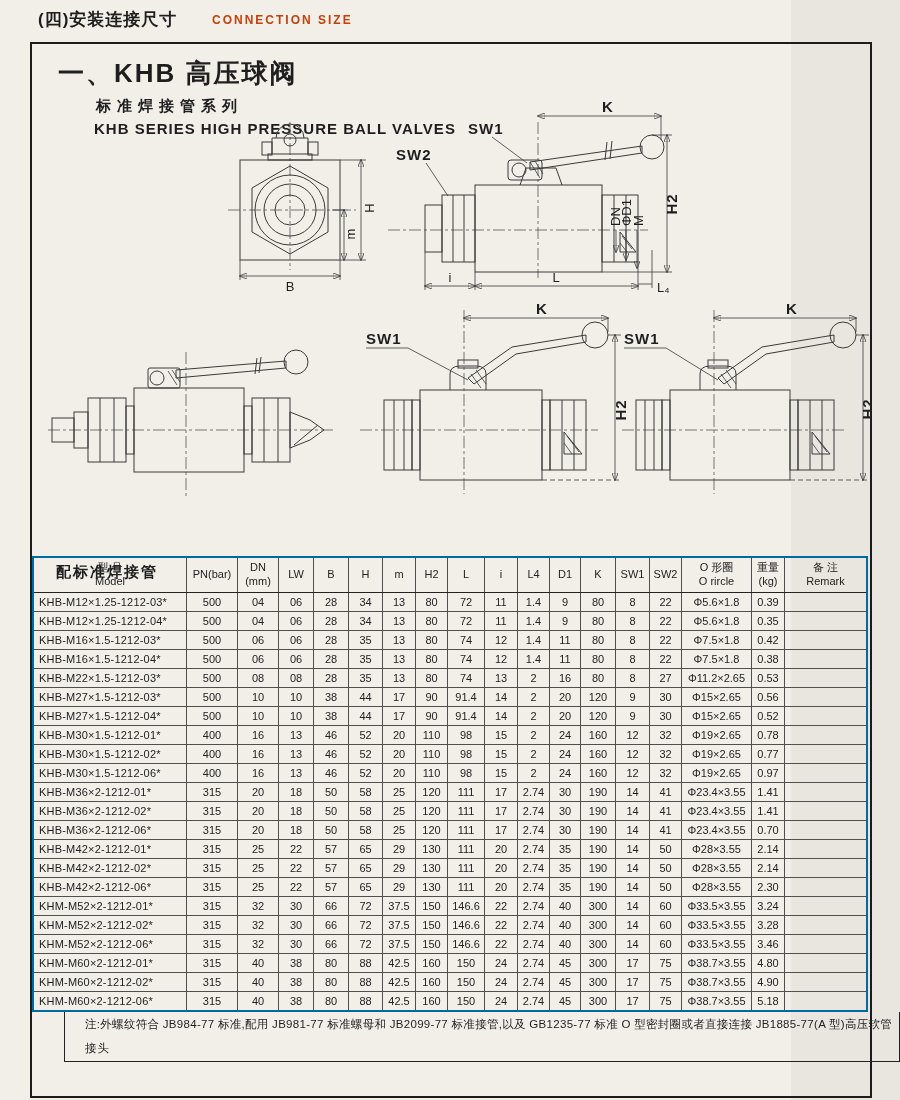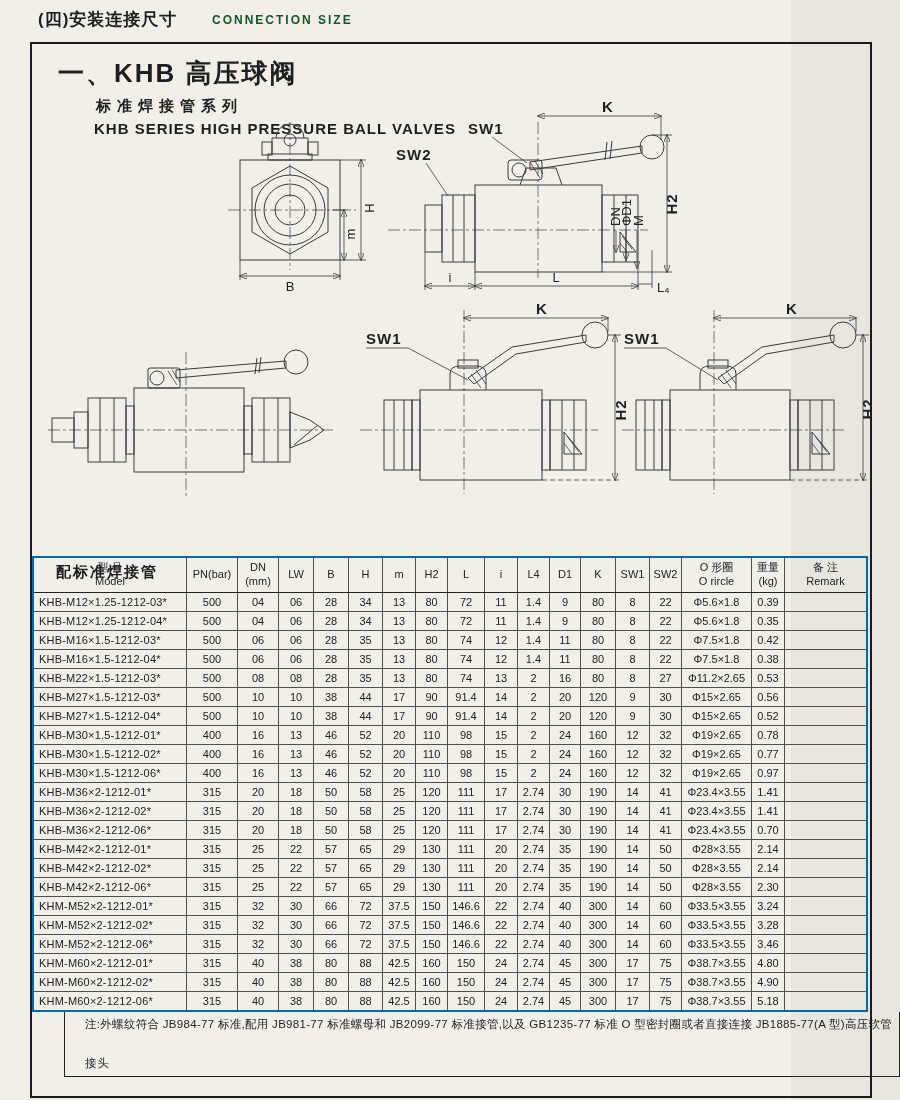--- a/index.html
+++ b/index.html
@@ -1,20 +1,20 @@
 <!DOCTYPE html>
 <html><head>
 <meta charset="utf-8">
 <style>
   html,body{margin:0;padding:0;}
   body{width:900px;height:1100px;overflow:hidden;background:#e8e6df;}
   .page{position:relative;width:791px;height:1100px;background:#f1efe8;
         font-family:"Liberation Sans","DejaVu Sans",sans-serif;color:#1e1e1e;}
   .top-header{position:absolute;left:38px;top:8px;font-size:17px;font-weight:bold;letter-spacing:1px;}
-  .top-header-en{position:absolute;left:212px;top:13px;font-size:12px;font-weight:bold;letter-spacing:2px;color:#14532d;}
+  .top-header-en{position:absolute;left:212px;top:13px;font-size:12px;font-weight:bold;letter-spacing:2px;color:#c2410c;}
   .frame{position:absolute;left:30px;top:42px;width:838px;height:1052px;border:2px solid #1c1c1c;background:transparent;}
   .title-cn{position:absolute;left:58px;top:56px;font-size:26px;font-weight:bold;letter-spacing:2px;}
   .subtitle-cn{position:absolute;left:96px;top:97px;font-size:15px;font-weight:bold;letter-spacing:6px;}
   .subtitle-en{position:absolute;left:94px;top:120px;font-size:15px;font-weight:bold;letter-spacing:1px;}
   .caption{position:absolute;left:56px;top:528px;font-size:15px;font-weight:bold;letter-spacing:2px;margin-top:35px;}
 
   .dw{position:absolute;}
   .dw line,.dw path,.dw rect,.dw polygon,.dw circle{stroke:#3a3a3a;fill:none;stroke-width:1;}
   .dw .cl{stroke-dasharray:12 3 3 3;stroke-width:.8;stroke:#555;}
   .dw .dim{stroke-width:.8;}
@@ -763,17 +763,17 @@
             <td>17</td>
             <td>75</td>
             <td>Φ38.7×3.55</td>
             <td>5.18</td>
             <td></td>
           </tr>
         </tbody>
     </table>
     <div class="notebox">
       <span>注:外螺纹符合 JB984-77 标准,配用 JB981-77 标准螺母和 JB2099-77 标准接管,以及 GB1235-77 标准 O 型密封圈或者直接连接 JB1885-77(A 型)高压软管</span>
-      <div class="noteline2" style="position:static;left:auto;margin-top:24px;">接头</div>
+      <div class="noteline2" style="position:static;left:auto;margin-top:9px;">接头</div>
     </div>
   </div>
 
 </div>
 
 </body></html>

